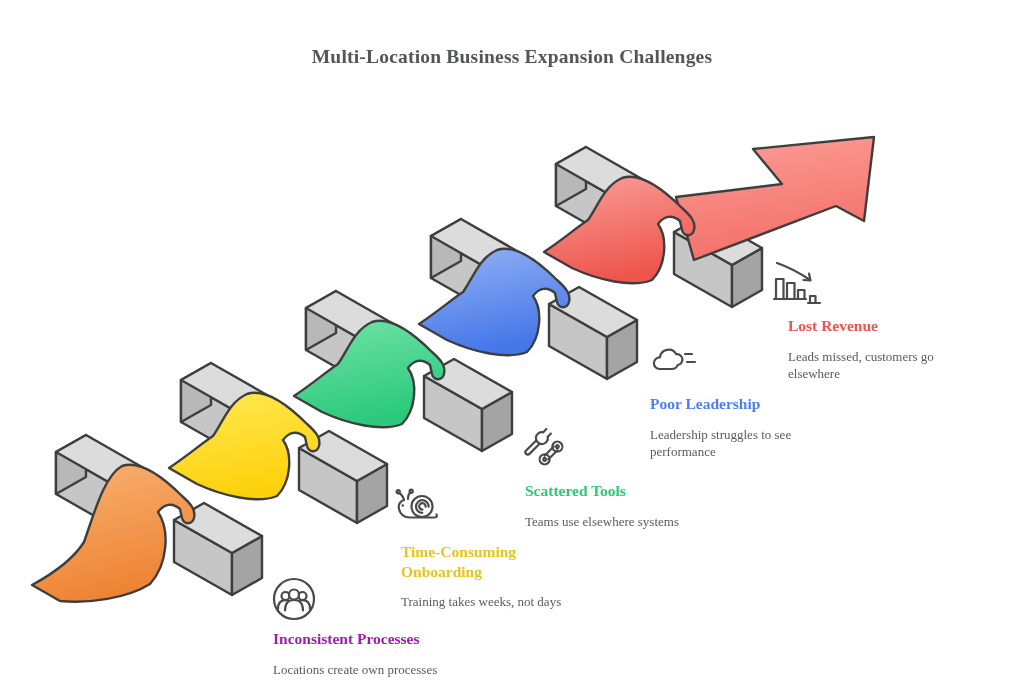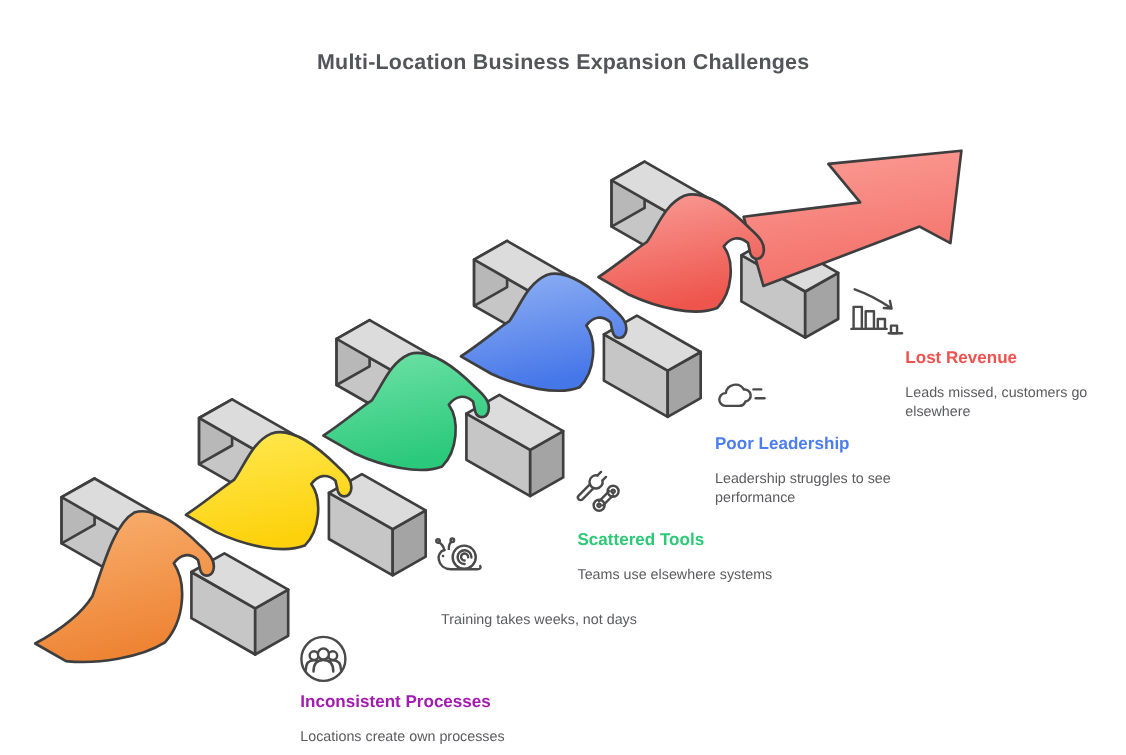--- a/index.html
+++ b/index.html
@@ -1,17 +1,17 @@
 <!DOCTYPE html>
 <html><head>
 <meta charset="utf-8">
 <style>
   html,body{margin:0;padding:0;background:#ffffff;}
   #canvas{position:relative;width:1024px;height:686px;background:#ffffff;overflow:hidden;
-          font-family:Liberation Sans, sans-serif;}
+          font-family:Liberation Serif, serif;}
   #title{position:absolute;top:46px;left:0;width:1024px;text-align:center;
          font-size:19.5px;font-weight:700;color:#54555a;letter-spacing:.2px;}
   .label{position:absolute;}
   .label h2{margin:0;font-size:15.5px;font-weight:700;line-height:19.5px;}
   .label p{margin:12px 0 0 0;font-size:13px;line-height:17px;color:#5a5b5e;}
   .nowrap{white-space:nowrap;}
   svg{position:absolute;overflow:visible;}
   .bar-top{fill:#dcdcdc;}
   .bar-face{fill:#c6c6c6;}
   .bar-end{fill:#b8b8b8;}
@@ -164,31 +164,32 @@
     <rect class="icon" x="38" y="37" width="5.5" height="7"></rect>
     <path class="icon" d="M 36,44 H 48"></path>
   </svg>
 
   <div class="label" style="left:273px;top:629px;width:220px">
     <h2 style="color: #a21caf;">Inconsistent Processes</h2>
     <p class="nowrap">Locations create own processes</p>
   </div>
 
   <div class="label" style="left:401px;top:542px;width:170px">
+    <h2 style="color: rgb(229, 196, 31);">Time-Consuming Onboarding</h2>
     <p class="nowrap">Training takes weeks, not days</p>
   </div>
 
   <div class="label" style="left:525px;top:481px;width:200px">
     <h2 style="color: rgb(46, 201, 119);">Scattered Tools</h2>
     <p class="nowrap">Teams use elsewhere systems</p>
   </div>
 
   <div class="label" style="left:650px;top:394px;width:192px">
     <h2 style="color: rgb(77, 126, 240);">Poor Leadership</h2>
     <p>Leadership struggles to see performance</p>
   </div>
 
-  <div class="label" style="left:823px;top:316px;width:200px">
+  <div class="label" style="left:788px;top:316px;width:200px">
     <h2 style="color: rgb(238, 83, 80);">Lost Revenue</h2>
     <p>Leads missed, customers go elsewhere</p>
   </div>
 
 </div>
 
 </body></html>

